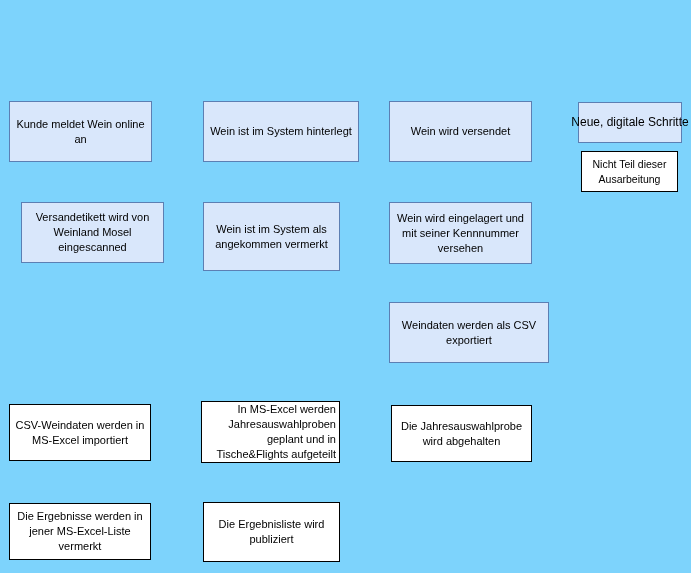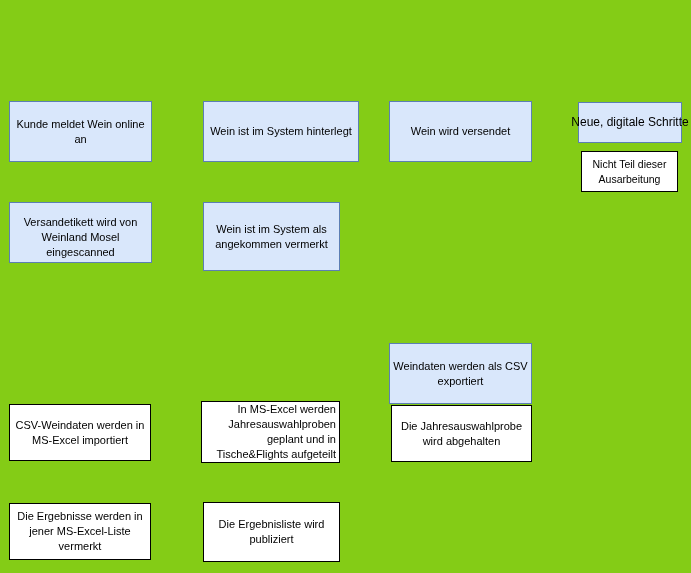--- a/index.html
+++ b/index.html
@@ -4,21 +4,21 @@
 <style>
   html, body {
     margin: 0;
     padding: 0;
     background: #000000;
   }
   .canvas {
     position: relative;
     width: 691px;
     height: 573px;
-    background: #84cc16;
+    background: #7dd3fc;
     overflow: hidden;
     font-family: "Liberation Sans", "DejaVu Sans", sans-serif;
   }
   .node {
     position: absolute;
     box-sizing: border-box;
     display: flex;
     align-items: center;
     justify-content: center;
     text-align: center;
@@ -60,30 +60,33 @@
   </div>
 
   <div class="node blue accent-full legend-blue" style="left:578px; top:102px; width:104px; height:41px;">
     <span>Neue, digitale Schritte</span>
   </div>
 
   <div class="node white legend-white" style="left:581px; top:151px; width:97px; height:41px;">
     <span>Nicht Teil dieser Ausarbeitung</span>
   </div>
 
-  <div class="node blue accent-bottom" style="left:9px; top:202px; width:143px; height:61px;align-items:flex-end;">
+  <div class="node blue accent-bottom" style="left:21px; top:202px; width:143px; height:61px;">
     <span>Versandetikett wird von Weinland Mosel eingescanned</span>
   </div>
 
   <div class="node blue accent-bottom" style="left:203px; top:202px; width:137px; height:69px;">
     <span>Wein ist im System als angekommen vermerkt</span>
   </div>
 
+  <div class="node blue accent-left accent-bottom" style="left:389px; top:202px; width:143px; height:62px;">
+    <span>Wein wird eingelagert und mit seiner Kennnummer versehen</span>
+  </div>
 
-  <div class="node blue accent-left accent-bottom" style="left:389px; top:302px; width:143px; height:61px;margin-top:41px;">
+  <div class="node blue accent-left accent-bottom" style="left:389px; top:302px; width:160px; height:61px;">
     <span>Weindaten werden als CSV exportiert</span>
   </div>
 
   <div class="node white" style="left:9px; top:404px; width:142px; height:57px;">
     <span>CSV-Weindaten werden in MS-Excel importiert</span>
   </div>
 
   <div class="node white" style="left:201px; top:401px; width:139px; height:62px;text-align:right;">
     <span>In MS-Excel werden Jahresauswahlproben geplant und in Tische&amp;Flights aufgeteilt</span>
   </div>

